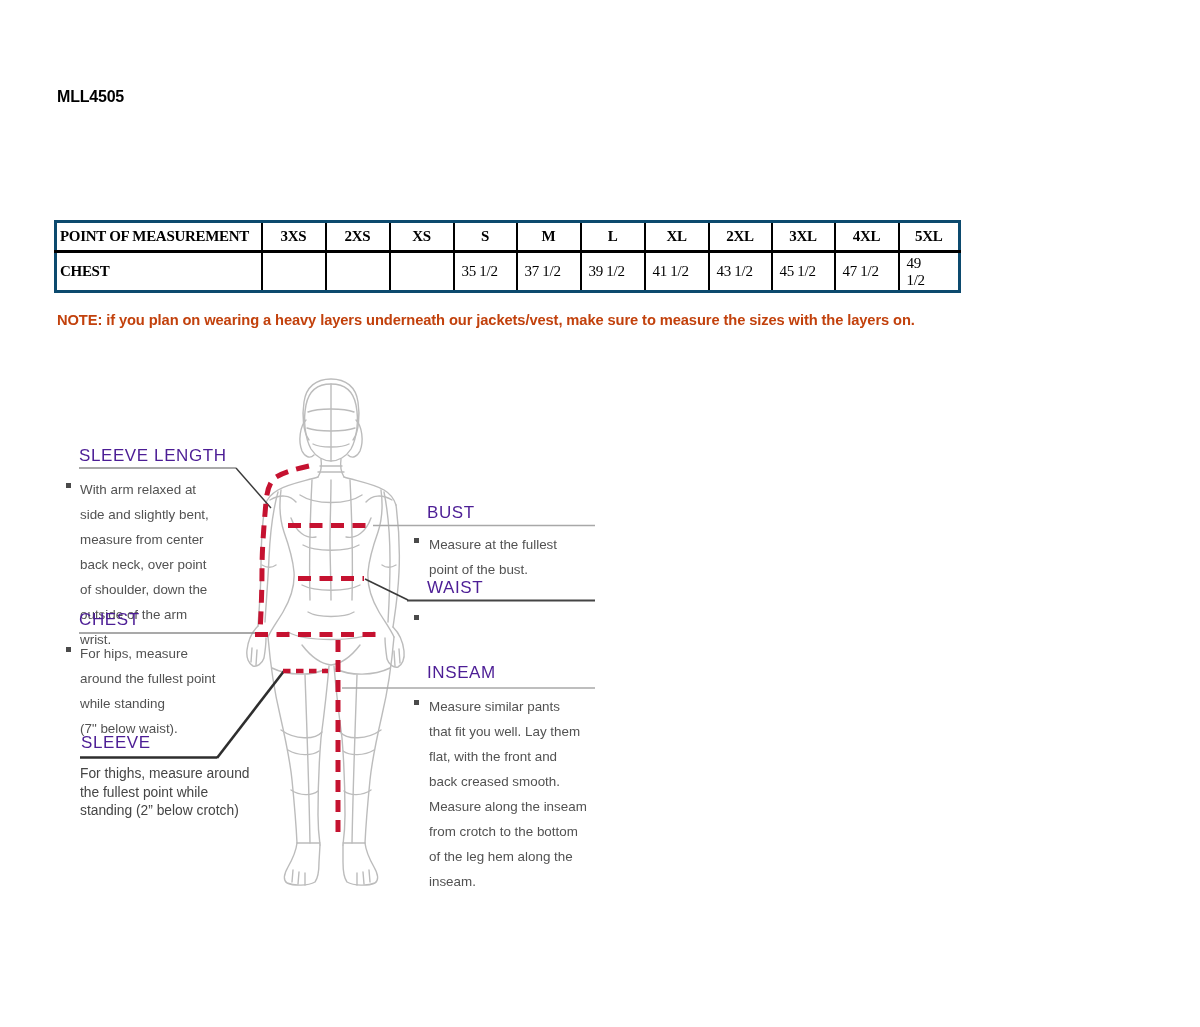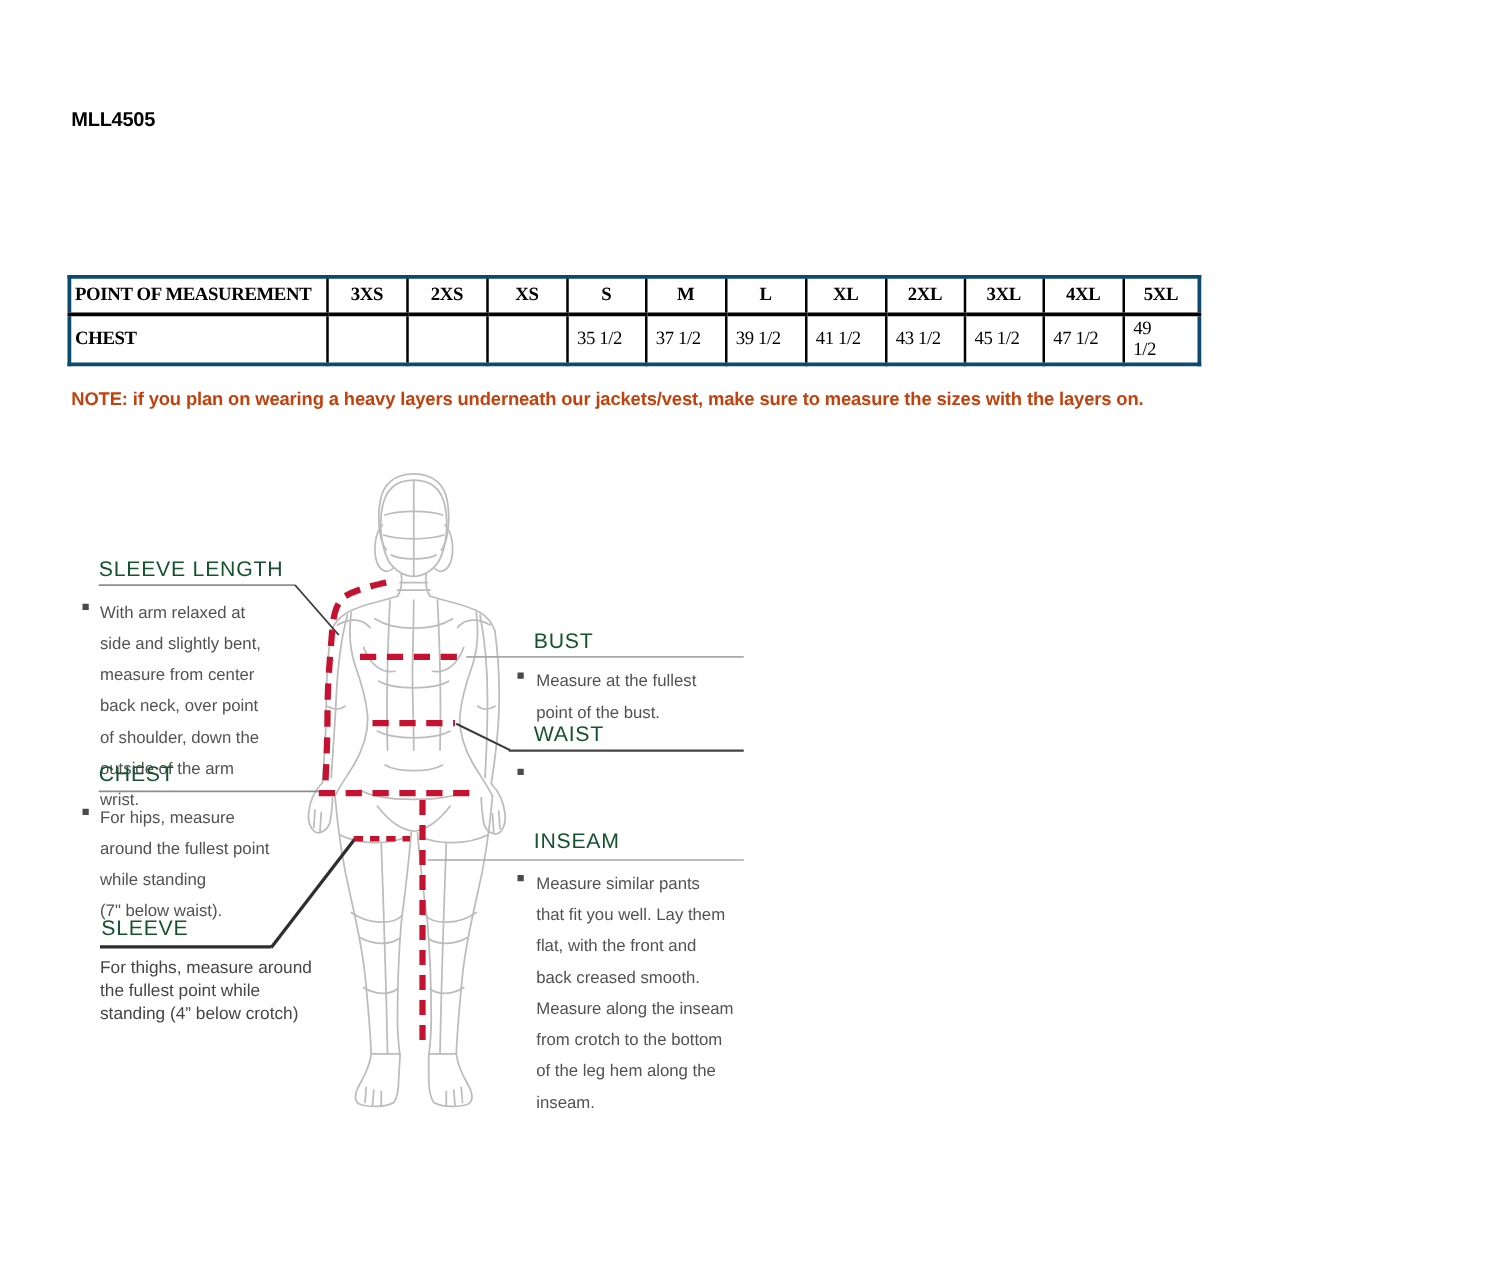--- a/index.html
+++ b/index.html
@@ -45,21 +45,21 @@
     text-align:left;padding:0 16px 0 7px;
     letter-spacing:-0.3px;
     vertical-align:middle;
   }
   .size-table td.rowlabel{
     font-weight:bold;padding-left:3px;
   }
   
   .g-head{
     position:absolute;
-    font-size:17px;color:#14532d;
+    font-size:17px;color:#4c1d95;
     letter-spacing:0.6px;
     white-space:nowrap;
   }
   .g-desc{
     position:absolute;
     font-size:13.4px;line-height:25px;color:#525252;
     white-space:pre-line;
   }
   .g-desc.thigh{
     font-size:13.8px;line-height:18.6px;color:#454545;
@@ -228,21 +228,21 @@
   <div class="g-head" style="left:79px;top:610px">CHEST</div>
   <div class="g-bullet" style="left:66px;top:647px"></div>
   <div class="g-desc" style="left:80px;top:641px;width:180px">For hips, measure
 around the fullest point
 while standing
 (7" below waist).</div>
 
   <div class="g-head" style="left:81px;top:733px">SLEEVE</div>
   <div class="g-desc thigh" style="left:80px;top:765px;width:190px">For thighs, measure around
 the fullest point while
-standing (4” below crotch)</div>
+standing (2” below crotch)</div>
 
   <div class="g-head" style="left:427px;top:503px">BUST</div>
   <div class="g-bullet" style="left:414px;top:538px"></div>
   <div class="g-desc" style="left:429px;top:532px;width:175px">Measure at the fullest
 point of the bust.</div>
 
   <div class="g-head" style="left:427px;top:578px">WAIST</div>
   <div class="g-bullet" style="left:414px;top:615px"></div>
 
   <div class="g-head" style="left:427px;top:663px">INSEAM</div>

